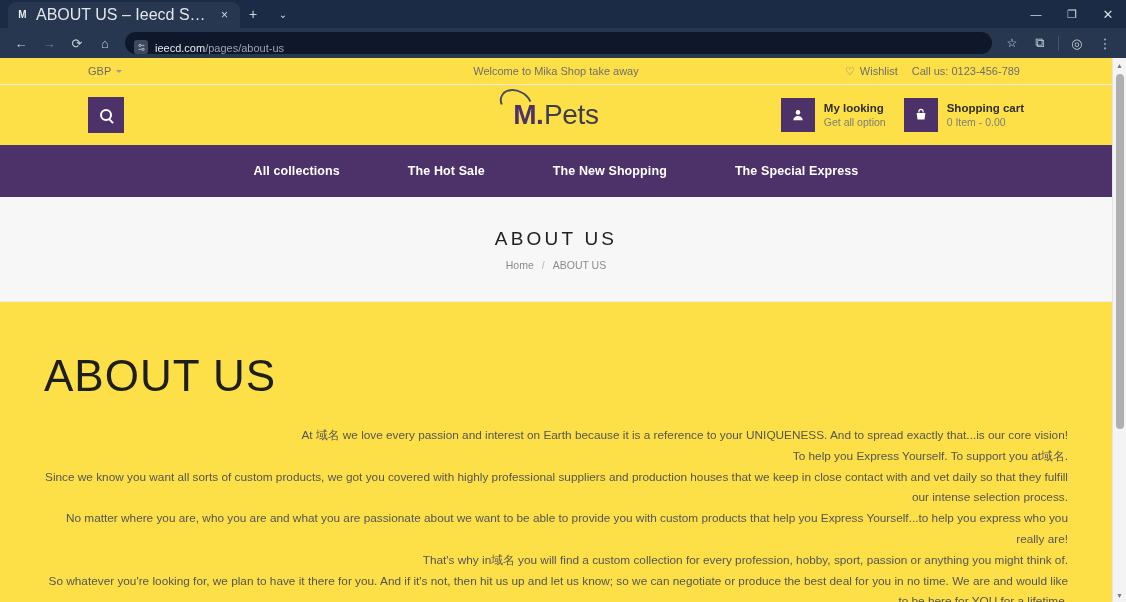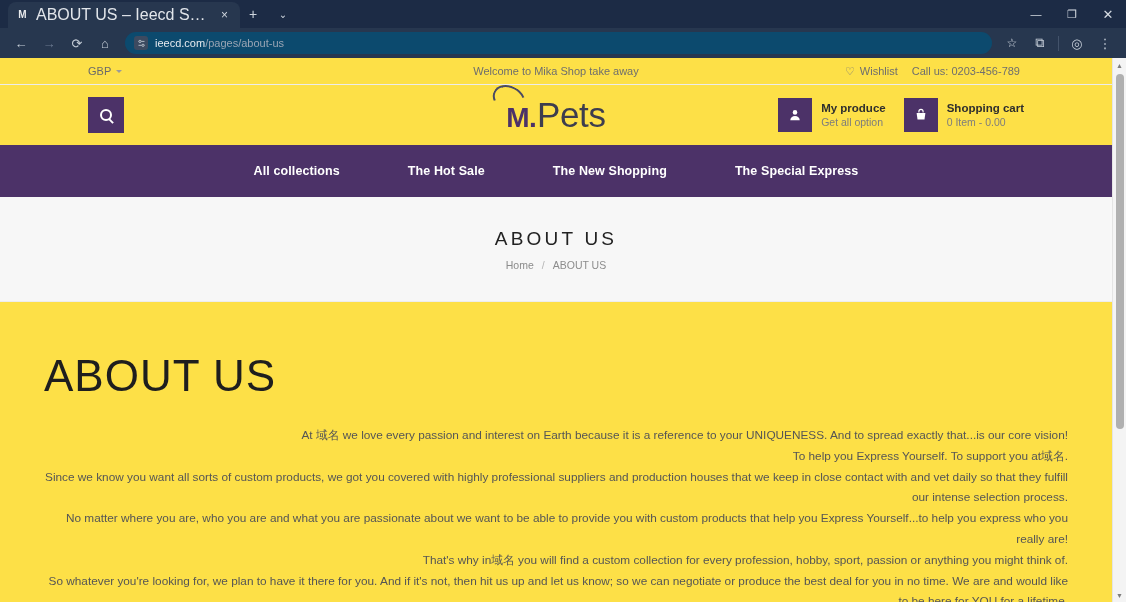--- a/index.html
+++ b/index.html
@@ -87,24 +87,24 @@
     display: flex; align-items: center; justify-content: center;
     color: #c6ced8;
     font-size: 13px;
     border-radius: 50%;
     flex: 0 0 auto;
   }
   .tb-icon.dim { color: #6b7a91; }
   .omnibox {
     flex: 1 1 auto;
     height: 22px;
-    background: #0c4a6e;
+    background: #0f172a;
     border-radius: 11px;
     display: flex;
-    align-items: center;
+    align-items: flex-end;
     padding: 0 9px;
     gap: 7px;
     margin: 0 5px;
     overflow: hidden;
   }
   .omni-lock {
     width: 14px; height: 14px;
     border-radius: 3px;
     background: #3c4a60;
     display: flex; align-items: center; justify-content: center;
@@ -223,21 +223,21 @@
     border-radius: 50%;
     border-right-color: transparent;
     border-bottom-color: transparent;
     transform: rotate(28deg);
   }
   .logo-m {
     font-size: 28px; font-weight: bold;
     color: #4c3268; letter-spacing: -0.5px;
   }
   .logo-dot { font-size: 28px; font-weight: bold; color: #4c3268; }
-  .logo-pets { font-size: 35px; color: #3d3d4e; letter-spacing: -0.3px; }
+  .logo-pets { font-size: 28px; color: #3d3d4e; letter-spacing: -0.3px; }
 
   .header-right {
     margin-left: auto;
     display: flex;
     align-items: center;
     gap: 18px;
     position: relative;
     z-index: 2;
   }
   .hr-block { display: flex; align-items: center; gap: 9px; }
@@ -383,21 +383,21 @@
         <div class="topbar-left">
           <span class="currency">GBP</span>
           <span class="caret-down"></span>
         </div>
         <div class="topbar-center">Welcome to Mika Shop take away</div>
         <div class="topbar-right">
           <span class="wish">
             <span class="heart-icon">♡</span>
             <span>Wishlist</span>
           </span>
-          <span>Call us: 0203-456-789</span>
+          <span>Call us: 0123-456-789</span>
         </div>
       </div>
 
       <div class="header">
         <div class="search-btn">
           <span class="search-glyph"></span>
         </div>
 
         <div class="logo">
           <span class="logo-inner">
@@ -410,21 +410,21 @@
 
         <div class="header-right">
           <div class="hr-block">
             <span class="hr-icon">
               <svg width="14" height="14" viewBox="0 0 16 16" aria-hidden="true">
                 <circle cx="8" cy="5" r="2.6" fill="#ffffff"></circle>
                 <path d="M2.6 14c0-3 2.4-5 5.4-5s5.4 2 5.4 5z" fill="#ffffff"></path>
               </svg>
             </span>
             <span class="hr-text">
-              <span class="hr-title">My produce</span>
+              <span class="hr-title">My looking</span>
               <span class="hr-sub">Get all option</span>
             </span>
           </div>
           <div class="hr-block">
             <span class="hr-icon">
               <svg width="14" height="14" viewBox="0 0 16 16" aria-hidden="true">
                 <path d="M5.6 5V4a2.4 2.4 0 0 1 4.8 0v1" fill="none" stroke="#ffffff" stroke-width="1.3"></path>
                 <path d="M3 5.6h10l-1 7.4H4z" fill="#ffffff"></path>
               </svg>
             </span>

